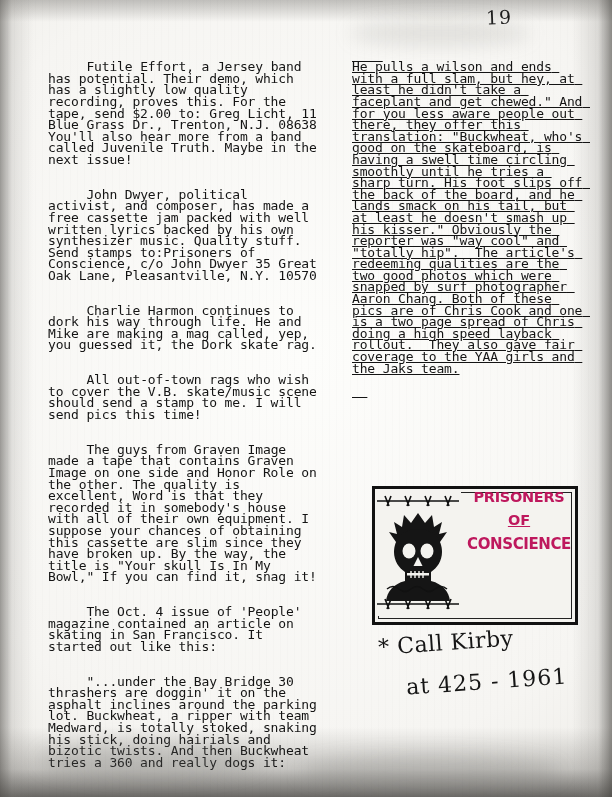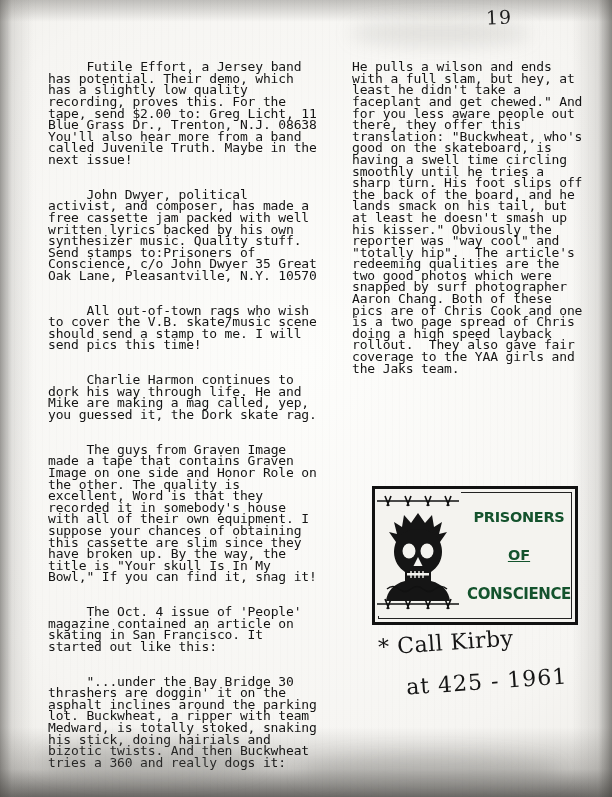--- a/index.html
+++ b/index.html
@@ -59,20 +59,21 @@
   }
   #col-left {
     left: 48px;
     top: 38px;
     width: 270px;
   }
   #col-right {
     left: 352px;
     top: 38px;
     width: 236px;
+    text-decoration: underline;
   }
   .para {
     margin: 0 0 0 0;
   }
   .para + .para {
     margin-top: 0px;
   }
 
   
   .streaks {
@@ -111,26 +112,26 @@
     overflow: hidden;
   }
   #ad-text {
     position: absolute;
     left: 88px;
     top: 0;
     right: 0;
     height: 100%;
     display: flex;
     flex-direction: column;
-    justify-content: center;
+    justify-content: flex-start;
     align-items: center;
-    gap: 22px;
+    gap: 7px;
     font-family: "DejaVu Sans", sans-serif;
     font-weight: bold;
-    color: #14532d;
+    color: #be185d;
   }
   #ad-text .l1 { font-size: 14.5px; letter-spacing: -0.3px; }
   #ad-text .l2 { font-size: 14.5px; text-decoration: underline; }
   #ad-text .l3 { font-size: 15px; letter-spacing: -0.4px; }
 
   
   #note {
     position: absolute;
     left: 378px;
     top: 630px;
@@ -168,22 +169,22 @@
 <div id="page">
 
   <div class="streaks"></div>
 
   <div id="pagenum">19</div>
 
   <div class="col" id="col-left">
     <p class="para">     Futile Effort, a Jersey band has potential. Their demo, which has a slightly low quality recording, proves this. For the tape, send $2.00 to: Greg Licht, 11 Blue Grass Dr., Trenton, N.J. 08638
 You'll also hear more from a band called Juvenile Truth. Maybe in the next issue!</p>
     <p class="para">     John Dwyer, political activist, and composer, has made a free cassette jam packed with well written lyrics backed by his own synthesizer music. Quality stuff. Send stamps to:Prisoners of Conscience, c/o John Dwyer 35 Great Oak Lane, Pleasantville, N.Y. 10570</p>
+    <p class="para">     Charlie Harmon continues to dork his way through life. He and Mike are making a mag called, yep, you guessed it, the Dork skate rag.</p>
     <p class="para">     All out-of-town rags who wish to cover the V.B. skate/music scene should send a stamp to me. I will send pics this time!</p>
-    <p class="para">     Charlie Harmon continues to dork his way through life. He and Mike are making a mag called, yep, you guessed it, the Dork skate rag.</p>
     <p class="para">     The guys from Graven Image made a tape that contains Graven Image on one side and Honor Role on the other. The quality is excellent, Word is that they recorded it in somebody's house with all of their own equipment. I suppose your chances of obtaining this cassette are slim since they have broken up. By the way, the title is "Your skull Is In My Bowl," If you can find it, snag it!</p>
     <p class="para">     The Oct. 4 issue of 'People' magazine contained an article on skating in San Francisco. It started out like this:</p>
     <p class="para">     "...under the Bay Bridge 30 thrashers are doggin' it on the asphalt inclines around the parking lot. Buckwheat, a ripper with team Medward, is totally stoked, snaking his stick, doing hairials and bizotic twists. And then Buckwheat tries a 360 and really dogs it:</p>
   </div>
 
   <div class="col" id="col-right">
     <p class="para">He pulls a wilson and ends with a full slam, but hey, at least he didn't take a faceplant and get chewed." And for you less aware people out there, they offer this translation: "Buckwheat, who's good on the skateboard, is having a swell time circling smoothly until he tries a sharp turn. His foot slips off the back of the board, and he lands smack on his tail, but at least he doesn't smash up his kisser." Obviously the reporter was "way cool" and "totally hip".  The article's redeeming qualities are the two good photos which were snapped by surf photographer Aaron Chang. Both of these pics are of Chris Cook and one is a two page spread of Chris doing a high speed layback rollout.  They also gave fair coverage to the YAA girls and the Jaks team.</p>
   </div>
 
   <div id="ad-box">

